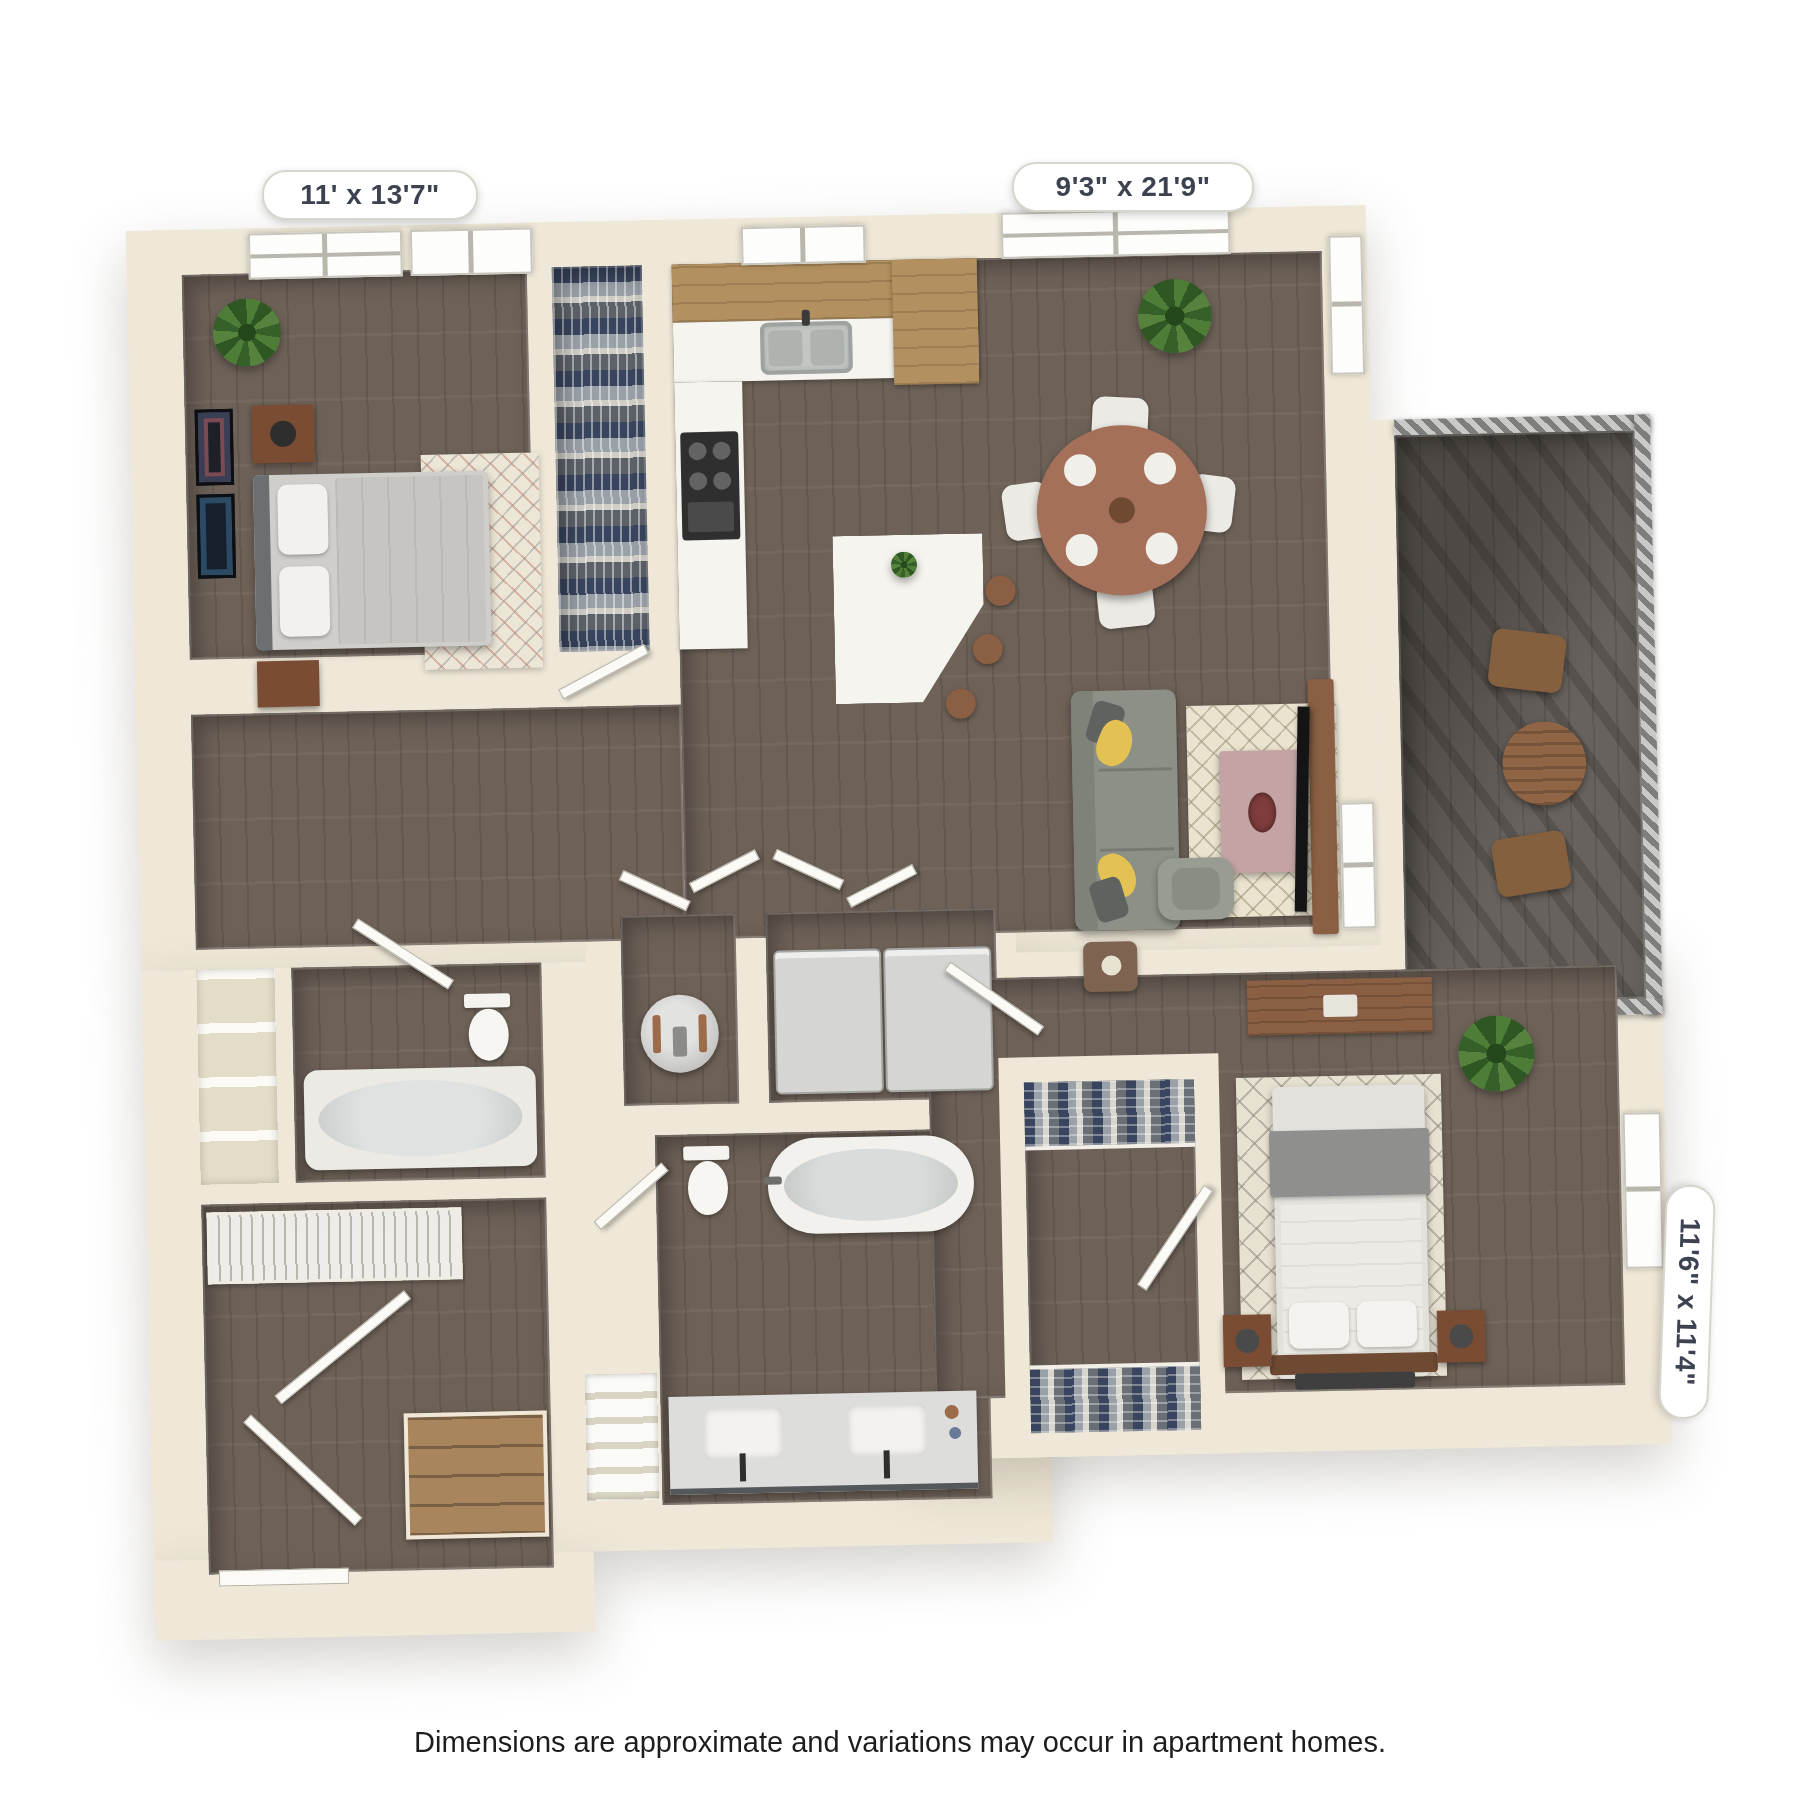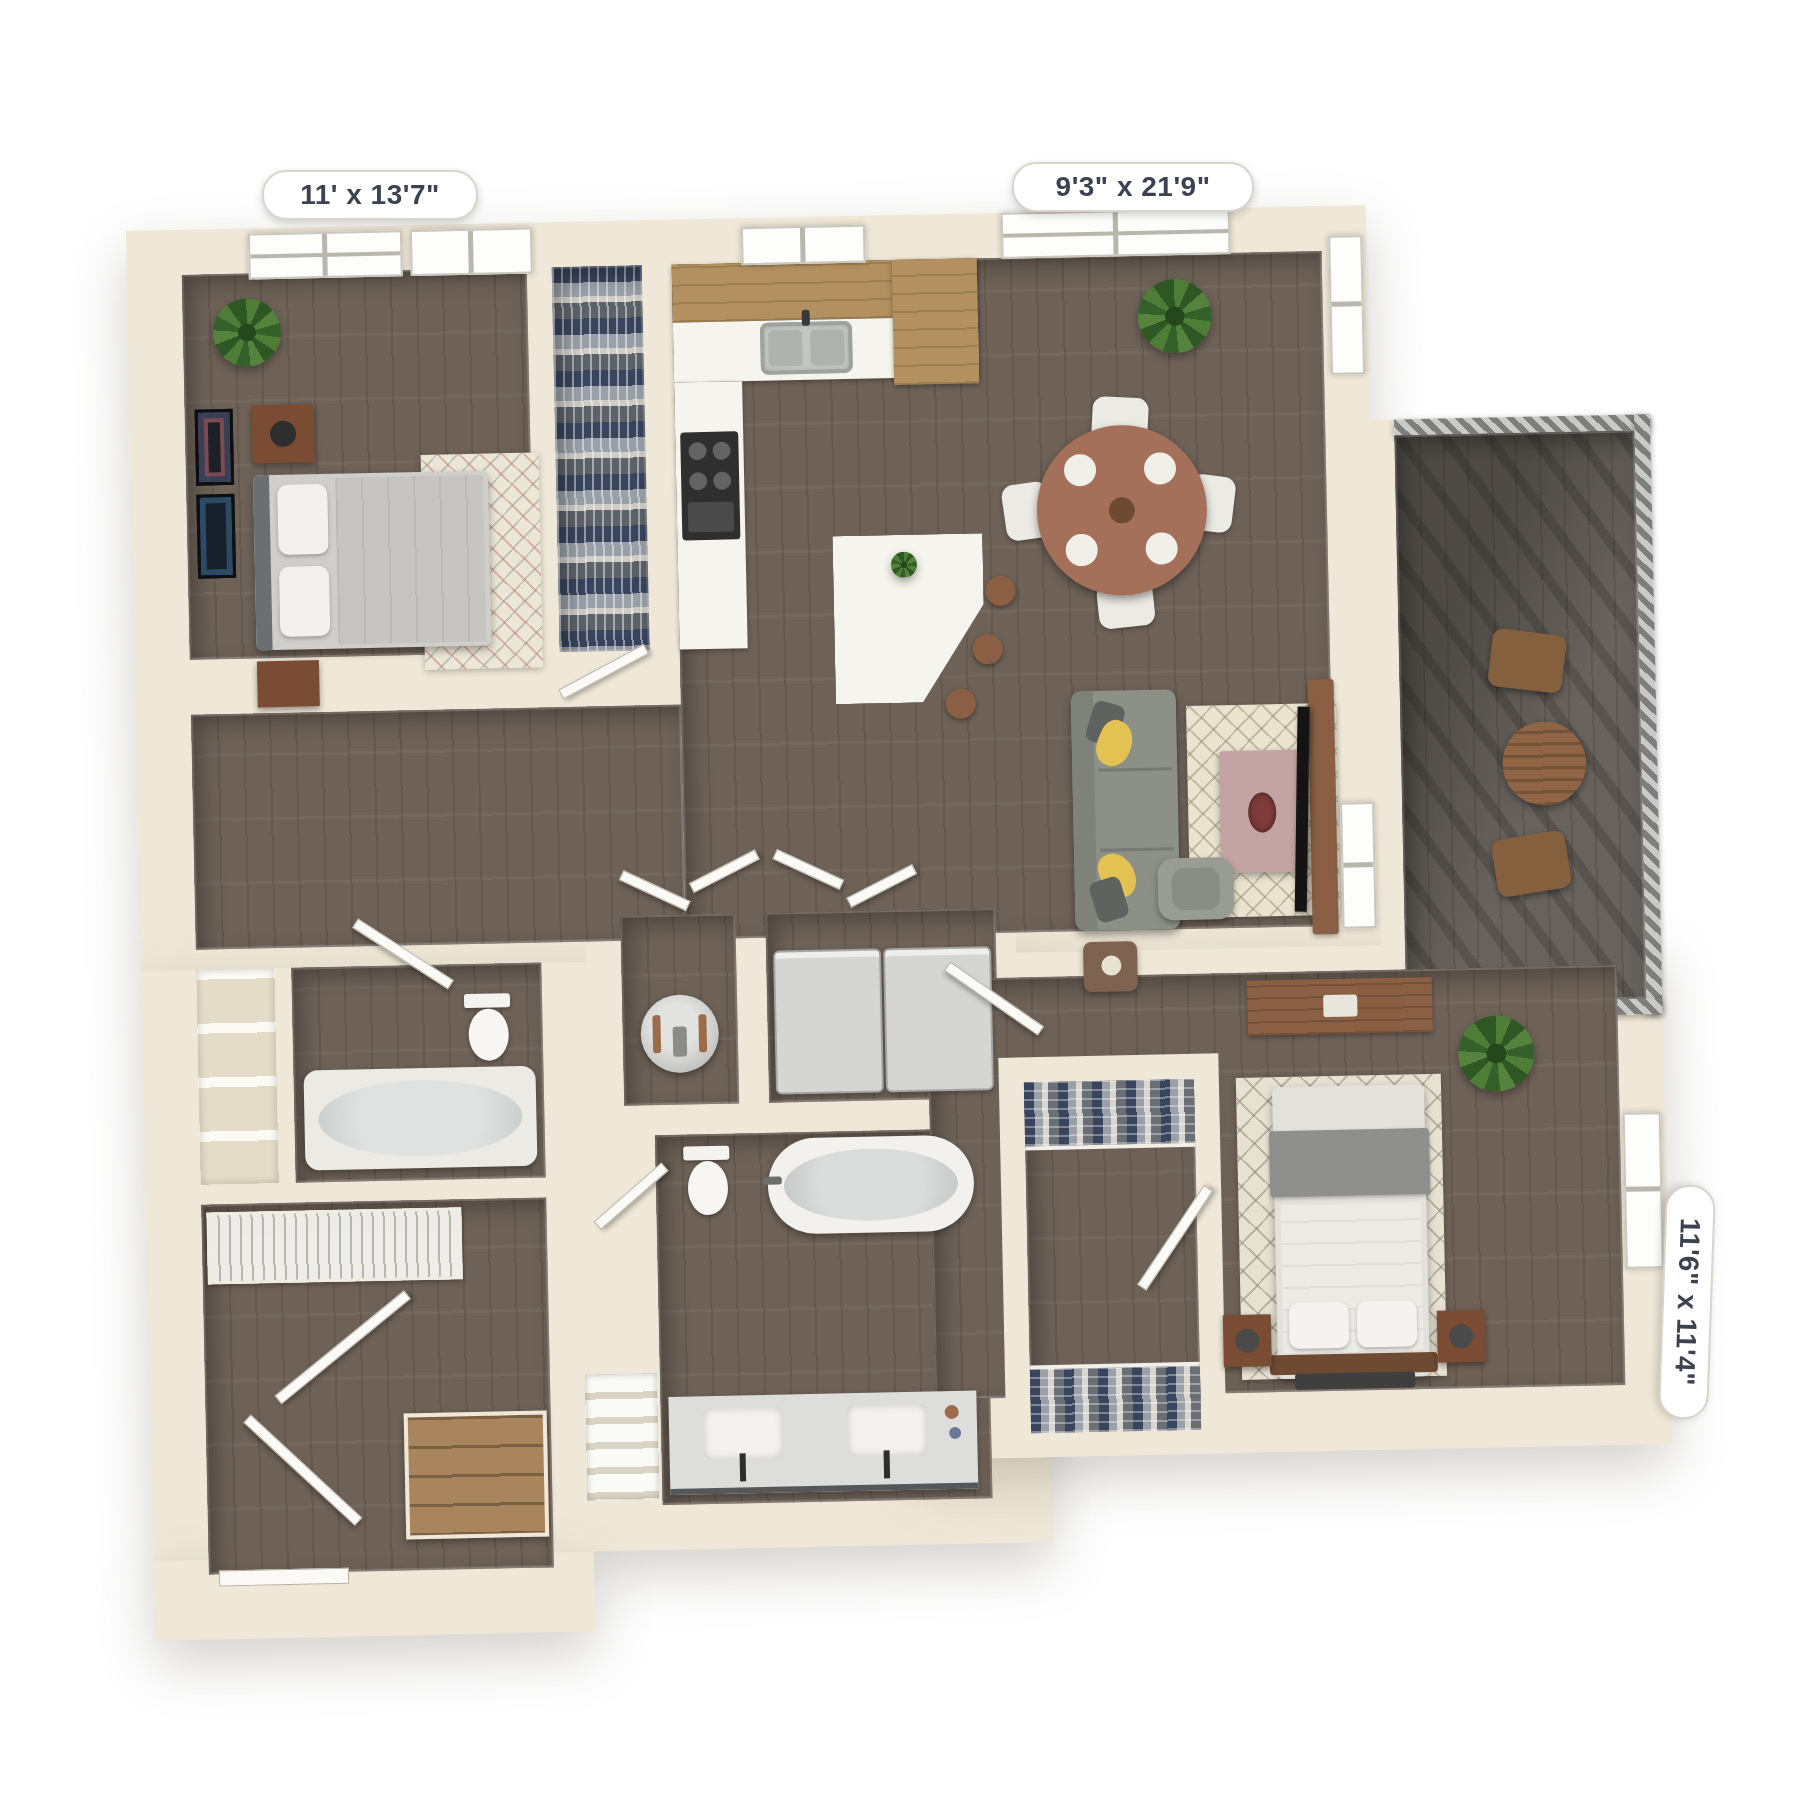--- a/index.html
+++ b/index.html
@@ -300,14 +300,15 @@
   <div class="label" style="left:262px;top:170px;width:212px;">
     <span>11' x 13'7"</span>
   </div>
   <div class="label" style="left:1012px;top:162px;width:238px;">
     <span>9'3" x 21'9"</span>
   </div>
   <div class="label" style="left:1570px;top:1277px;width:230px;transform:rotate(92deg);">
     <span>11'6" x 11'4"</span>
   </div>
 
+  <div class="disclaimer">Dimensions are approximate and variations may occur in apartment homes.</div>
 
 </div>
 
 </body></html>

